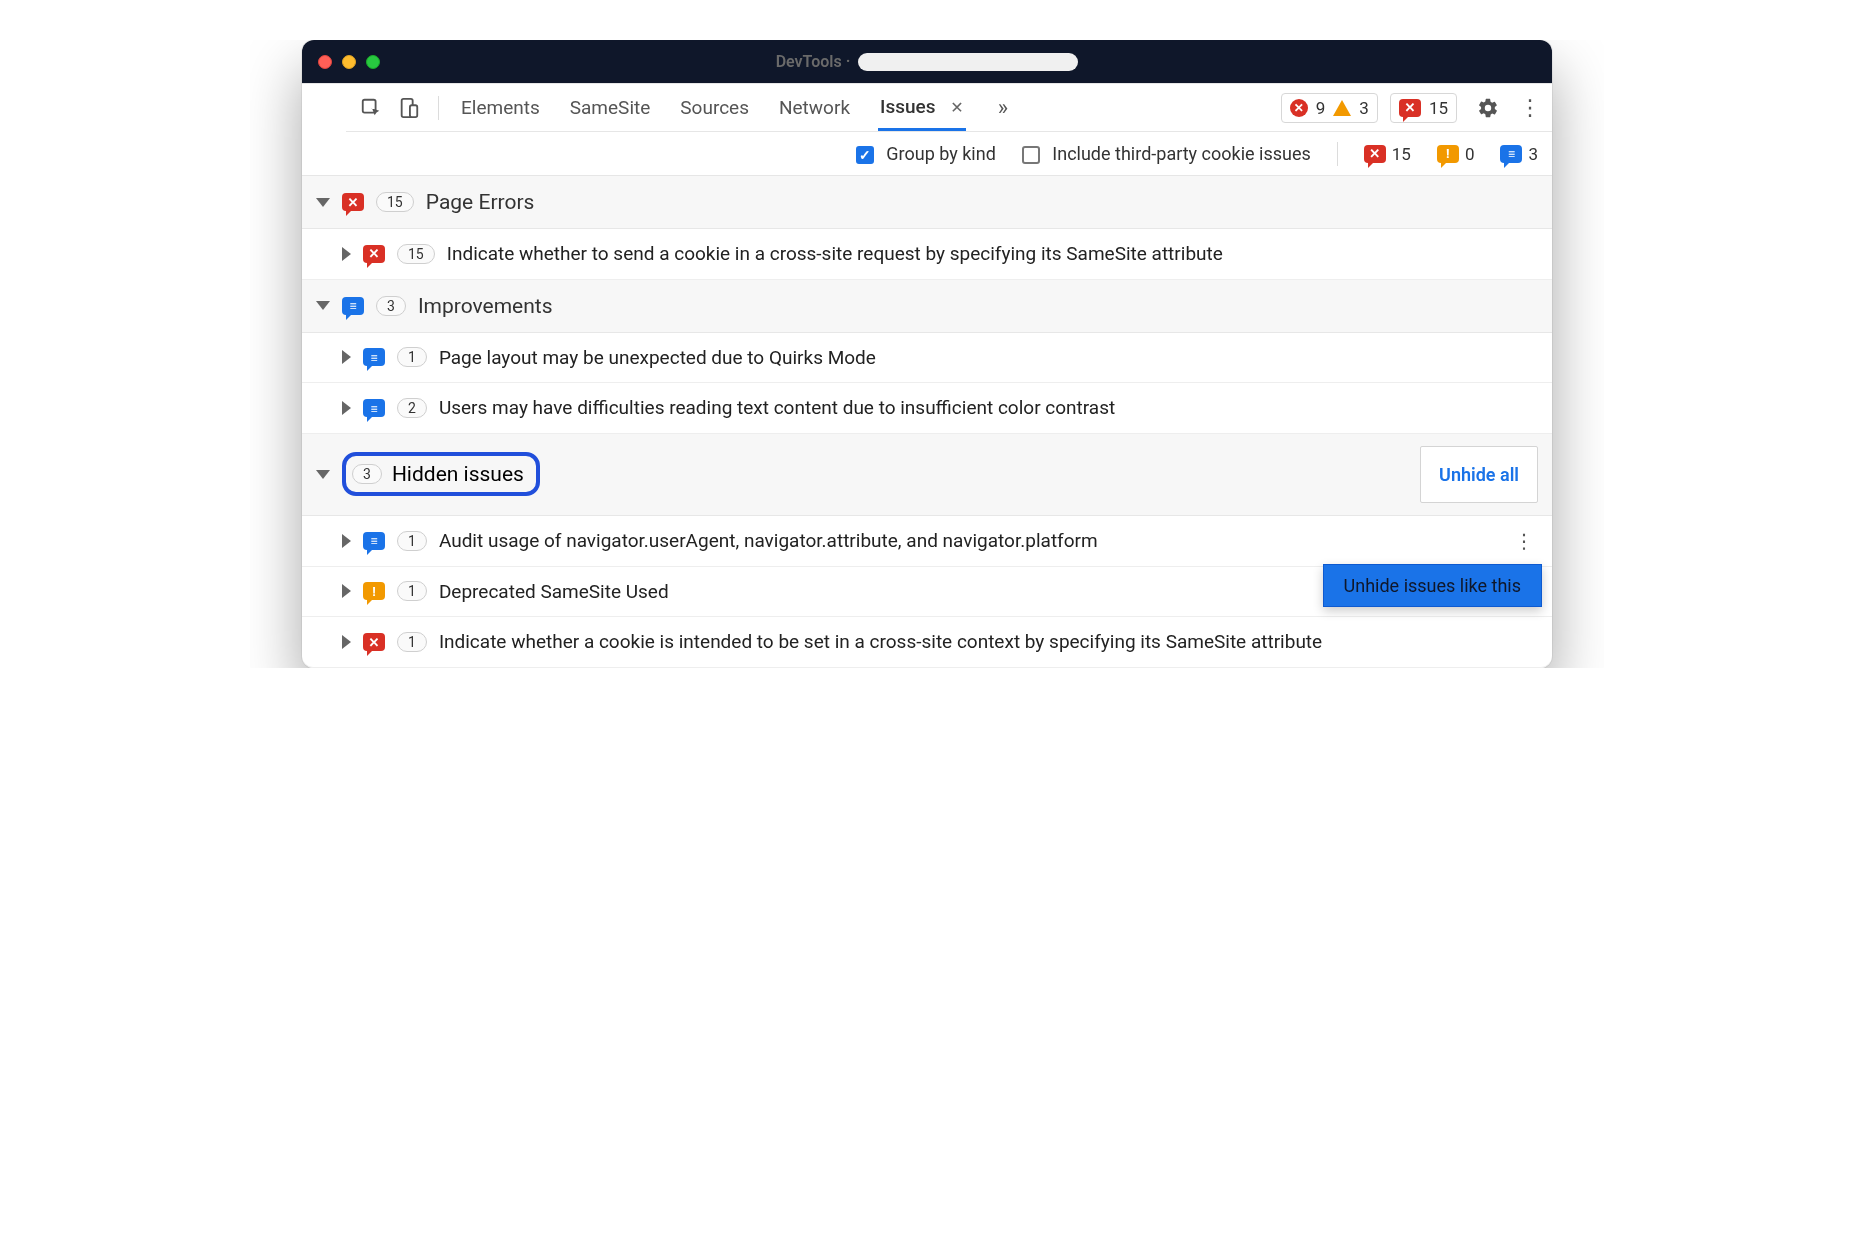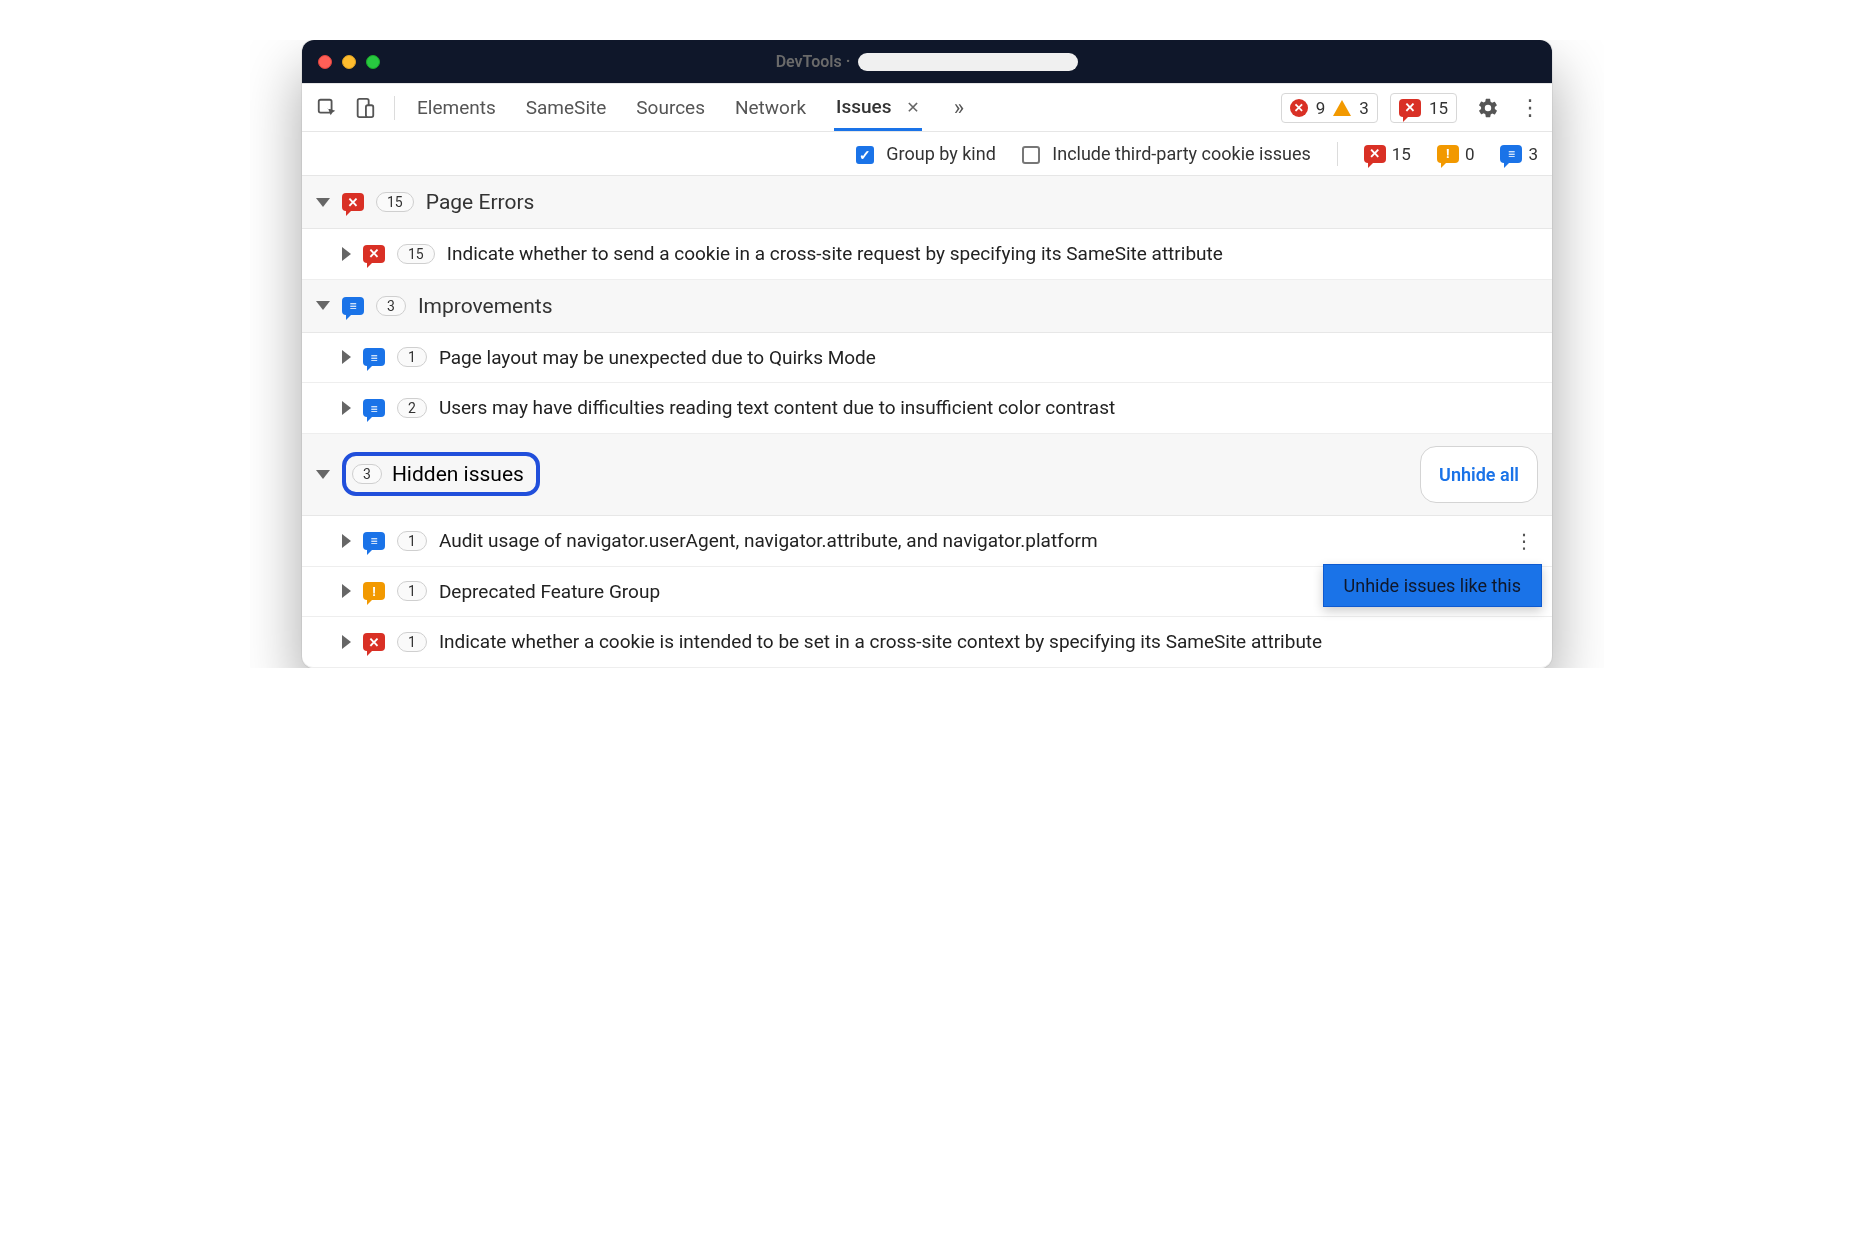--- a/index.html
+++ b/index.html
@@ -42,20 +42,21 @@
   .title-pill { display:inline-block; width:220px; height:18px; background:#f0f0f0; border-radius:9px; vertical-align:middle; margin-left:4px; }
 
   
   .toolbar {
     height: 48px;
     display:flex; align-items:center;
     padding: 0 12px;
     gap: 12px;
     font-size: 18px;
     border-bottom: 1px solid #e6e6e6;
+    margin-left: 44px;
   }
   .tool-icon { width:26px; height:22px; display:flex; align-items:center; justify-content:center; color:#555; }
   .tool-sep  { width:1px; height:24px; background:#dcdcdc; margin:0 4px; }
   .tabs { display:flex; align-items:center; gap:26px; margin-left:4px; }
   .tab { color:#555; font-size:19px; cursor:pointer; padding:10px 2px; }
   .tab.active { color:#333; border-bottom:3px solid #1a73e8; font-weight:500; }
   .tab .close { margin-left:10px; font-size:16px; color:#666; }
   .more { font-size:22px; color:#555; margin-left:6px; }
   .tool-right { margin-left:auto; display:flex; align-items:center; gap:12px; }
   .badgebox { display:flex; align-items:center; gap:8px; border:1px solid #d7d7d7; border-radius:4px; padding:2px 8px; height:30px; font-size:17px; color:#333;}
@@ -124,21 +125,21 @@
     position:relative;
   }
   .highlight-ring {
     border:4px solid #214fdb;
     border-radius:14px;
     padding:6px 12px 6px 6px;
     display:flex; align-items:center; gap:10px;
   }
   .unhide-btn {
     margin-left:auto;
-    background:#fff; border:1px solid #d4d4d4; border-radius:16px;
+    background:#fff; border:1px solid #d4d4d4; border-radius:2px;
     padding:17px 18px; font-size:18px; font-weight:600; color:#1a73e8; cursor:pointer;
   }
   .context-menu {
     position:absolute; right:10px; top:100%; transform:translateY(24px);
     background:#1a73e8; color:#0f172a; font-size:18px; padding:10px 20px;
     border:1px solid #0e5ad0; box-shadow:0 4px 10px rgba(0,0,0,.2);
     white-space:nowrap;
   }
 
   svg { display:block; }
@@ -302,21 +303,21 @@
     <span class="issue-text">Audit usage of navigator.userAgent, navigator.attribute, and navigator.platform</span>
     <span class="row-kebab">⋮</span>
     <div class="context-menu">Unhide issues like this</div>
   </div>
   <div class="issue-row">
     <span class="expander right"></span>
     <span class="bubble warn">
         <span class="glyph"></span>
       </span>
     <span class="pill">1</span>
-    <span class="issue-text">Deprecated Feature Group</span>
+    <span class="issue-text">Deprecated SameSite Used</span>
   </div>
   <div class="issue-row" style="border-radius:0 0 12px 12px;">
     <span class="expander right"></span>
     <span class="bubble err">
         <span class="glyph"></span>
       </span>
     <span class="pill">1</span>
     <span class="issue-text">Indicate whether a cookie is intended to be set in a cross-site context by specifying its SameSite attribute</span>
   </div>
 

